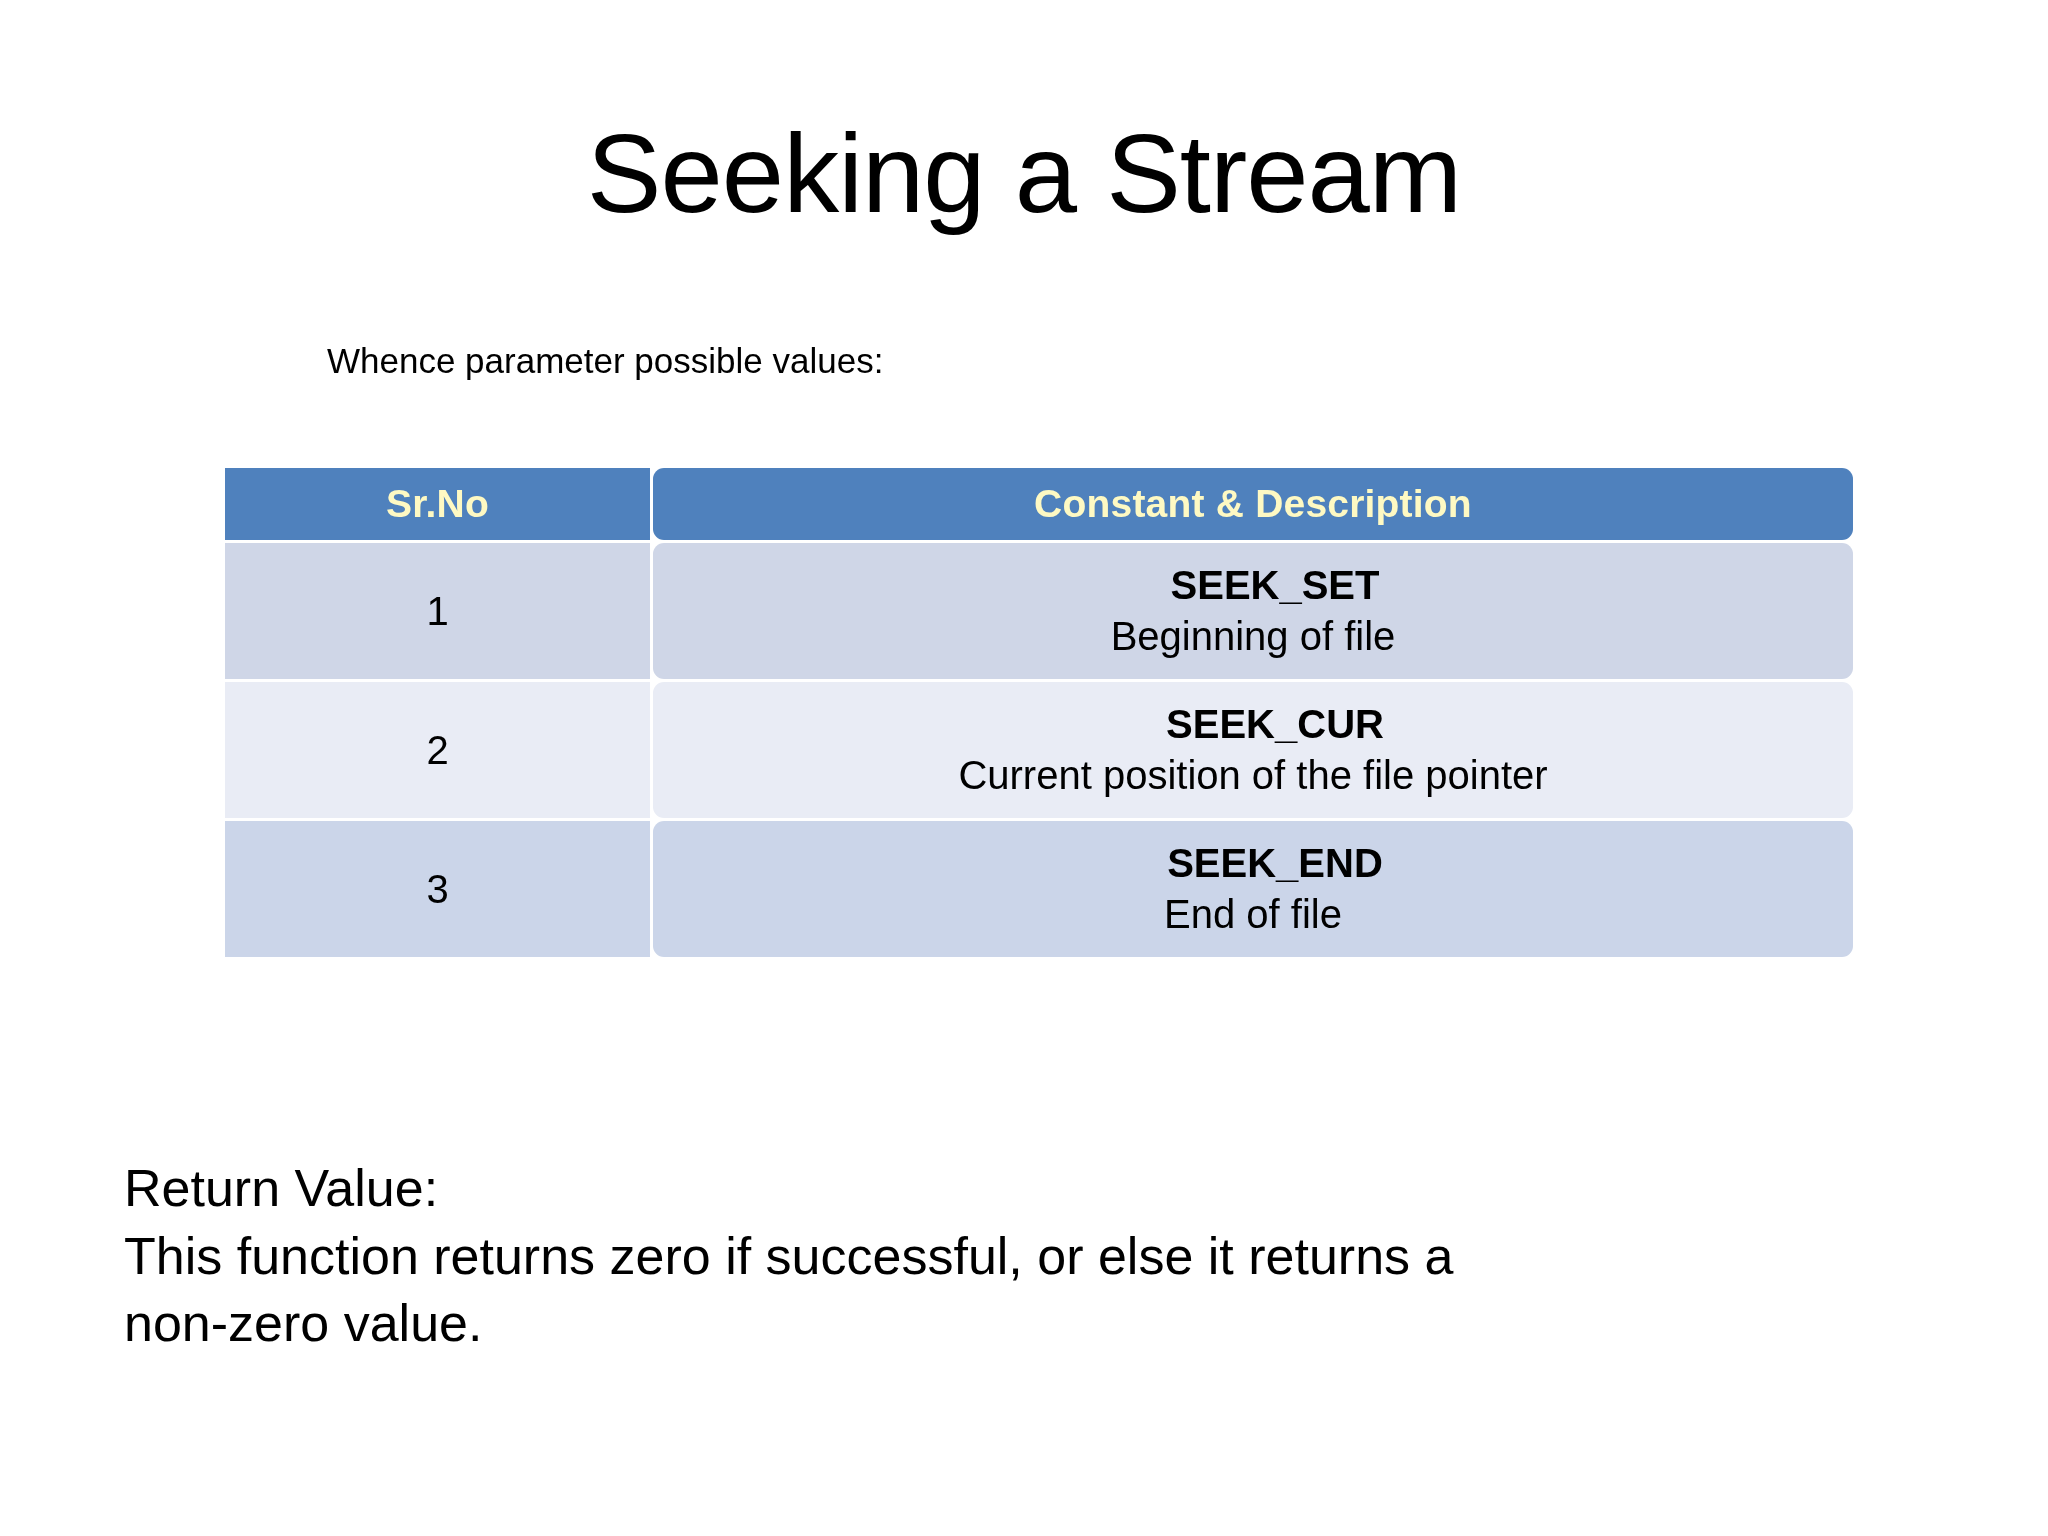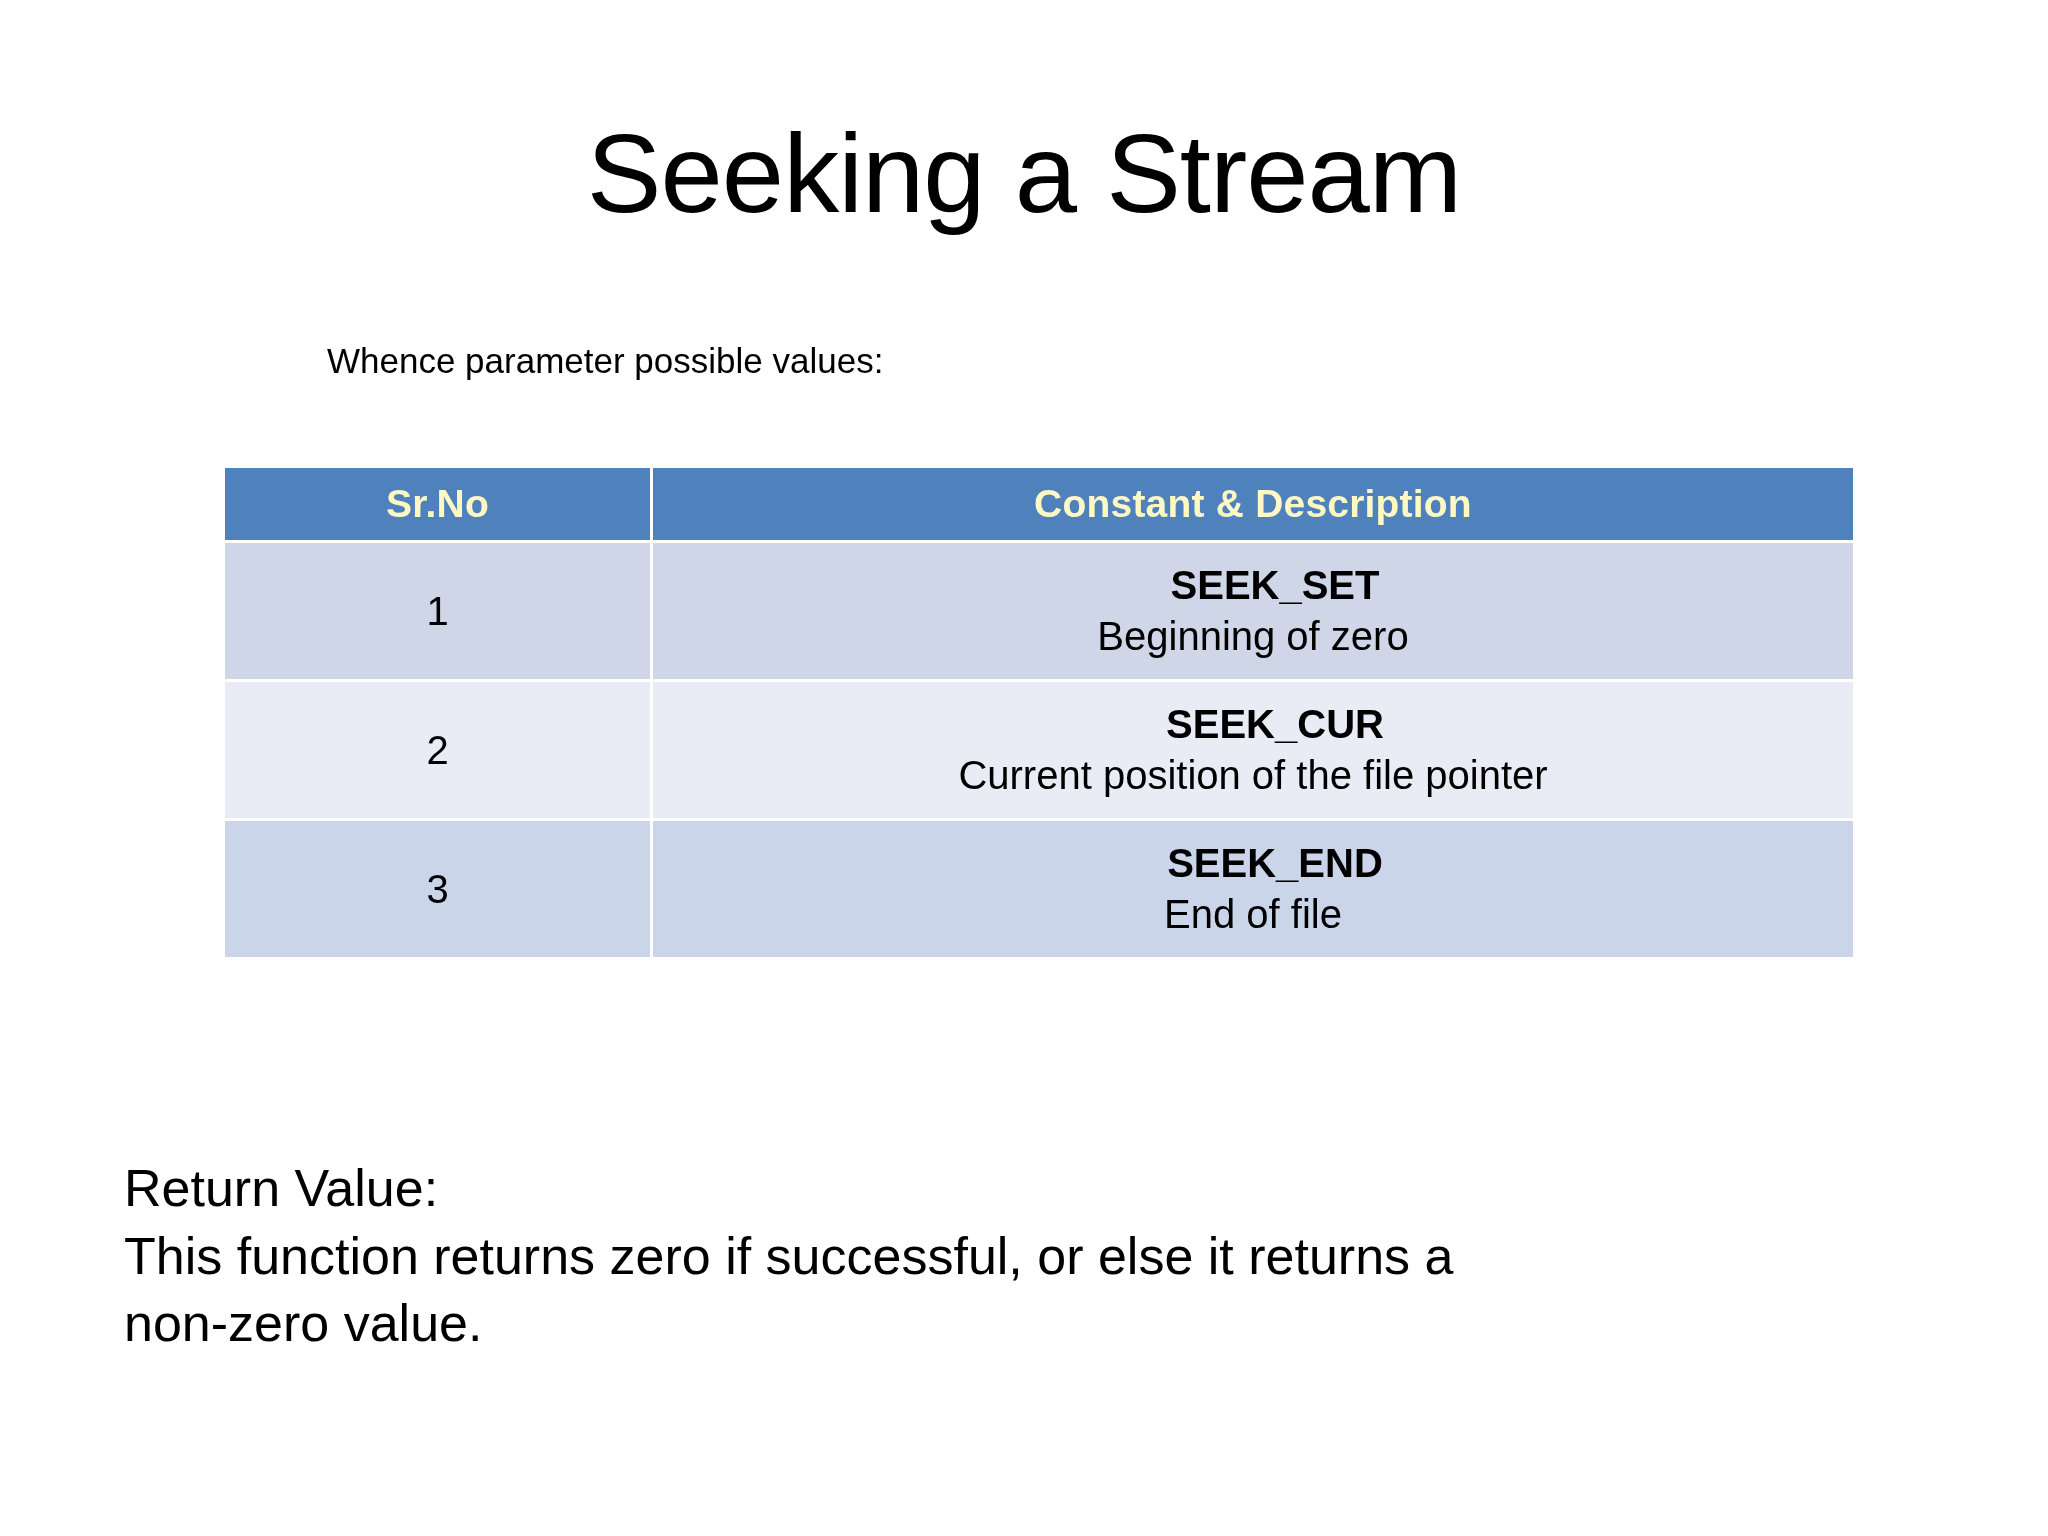--- a/index.html
+++ b/index.html
@@ -62,21 +62,21 @@
 
   .data-table th,
   .data-table td {
     padding: 0;
     margin: 0;
     vertical-align: middle;
     text-align: center;
   }
 
   .col-srno   { width: 425px; }
-  .col-desc   { width: 1200px; }
+  .col-desc   { width: 1200px; border-radius: 11px; }
 
   .data-table thead th {
     background: #4F81BD;
     color: #fef9c3;
     font-size: 39px;
     font-weight: bold;
     height: 72px;
     letter-spacing: 0.2px;
   }
 
@@ -138,21 +138,21 @@
       <tr>
         <th class="col-srno">Sr.No</th>
         <th class="col-desc">Constant &amp; Description</th>
       </tr>
     </thead>
     <tbody>
       <tr class="row-a">
         <td class="col-srno cell-num">1</td>
         <td class="col-desc">
           <span class="const-name">SEEK_SET</span>
-          <span class="const-desc">Beginning of zero</span>
+          <span class="const-desc">Beginning of file</span>
         </td>
       </tr>
       <tr class="row-b">
         <td class="col-srno cell-num">2</td>
         <td class="col-desc">
           <span class="const-name">SEEK_CUR</span>
           <span class="const-desc">Current position of the file pointer</span>
         </td>
       </tr>
       <tr class="row-c">

